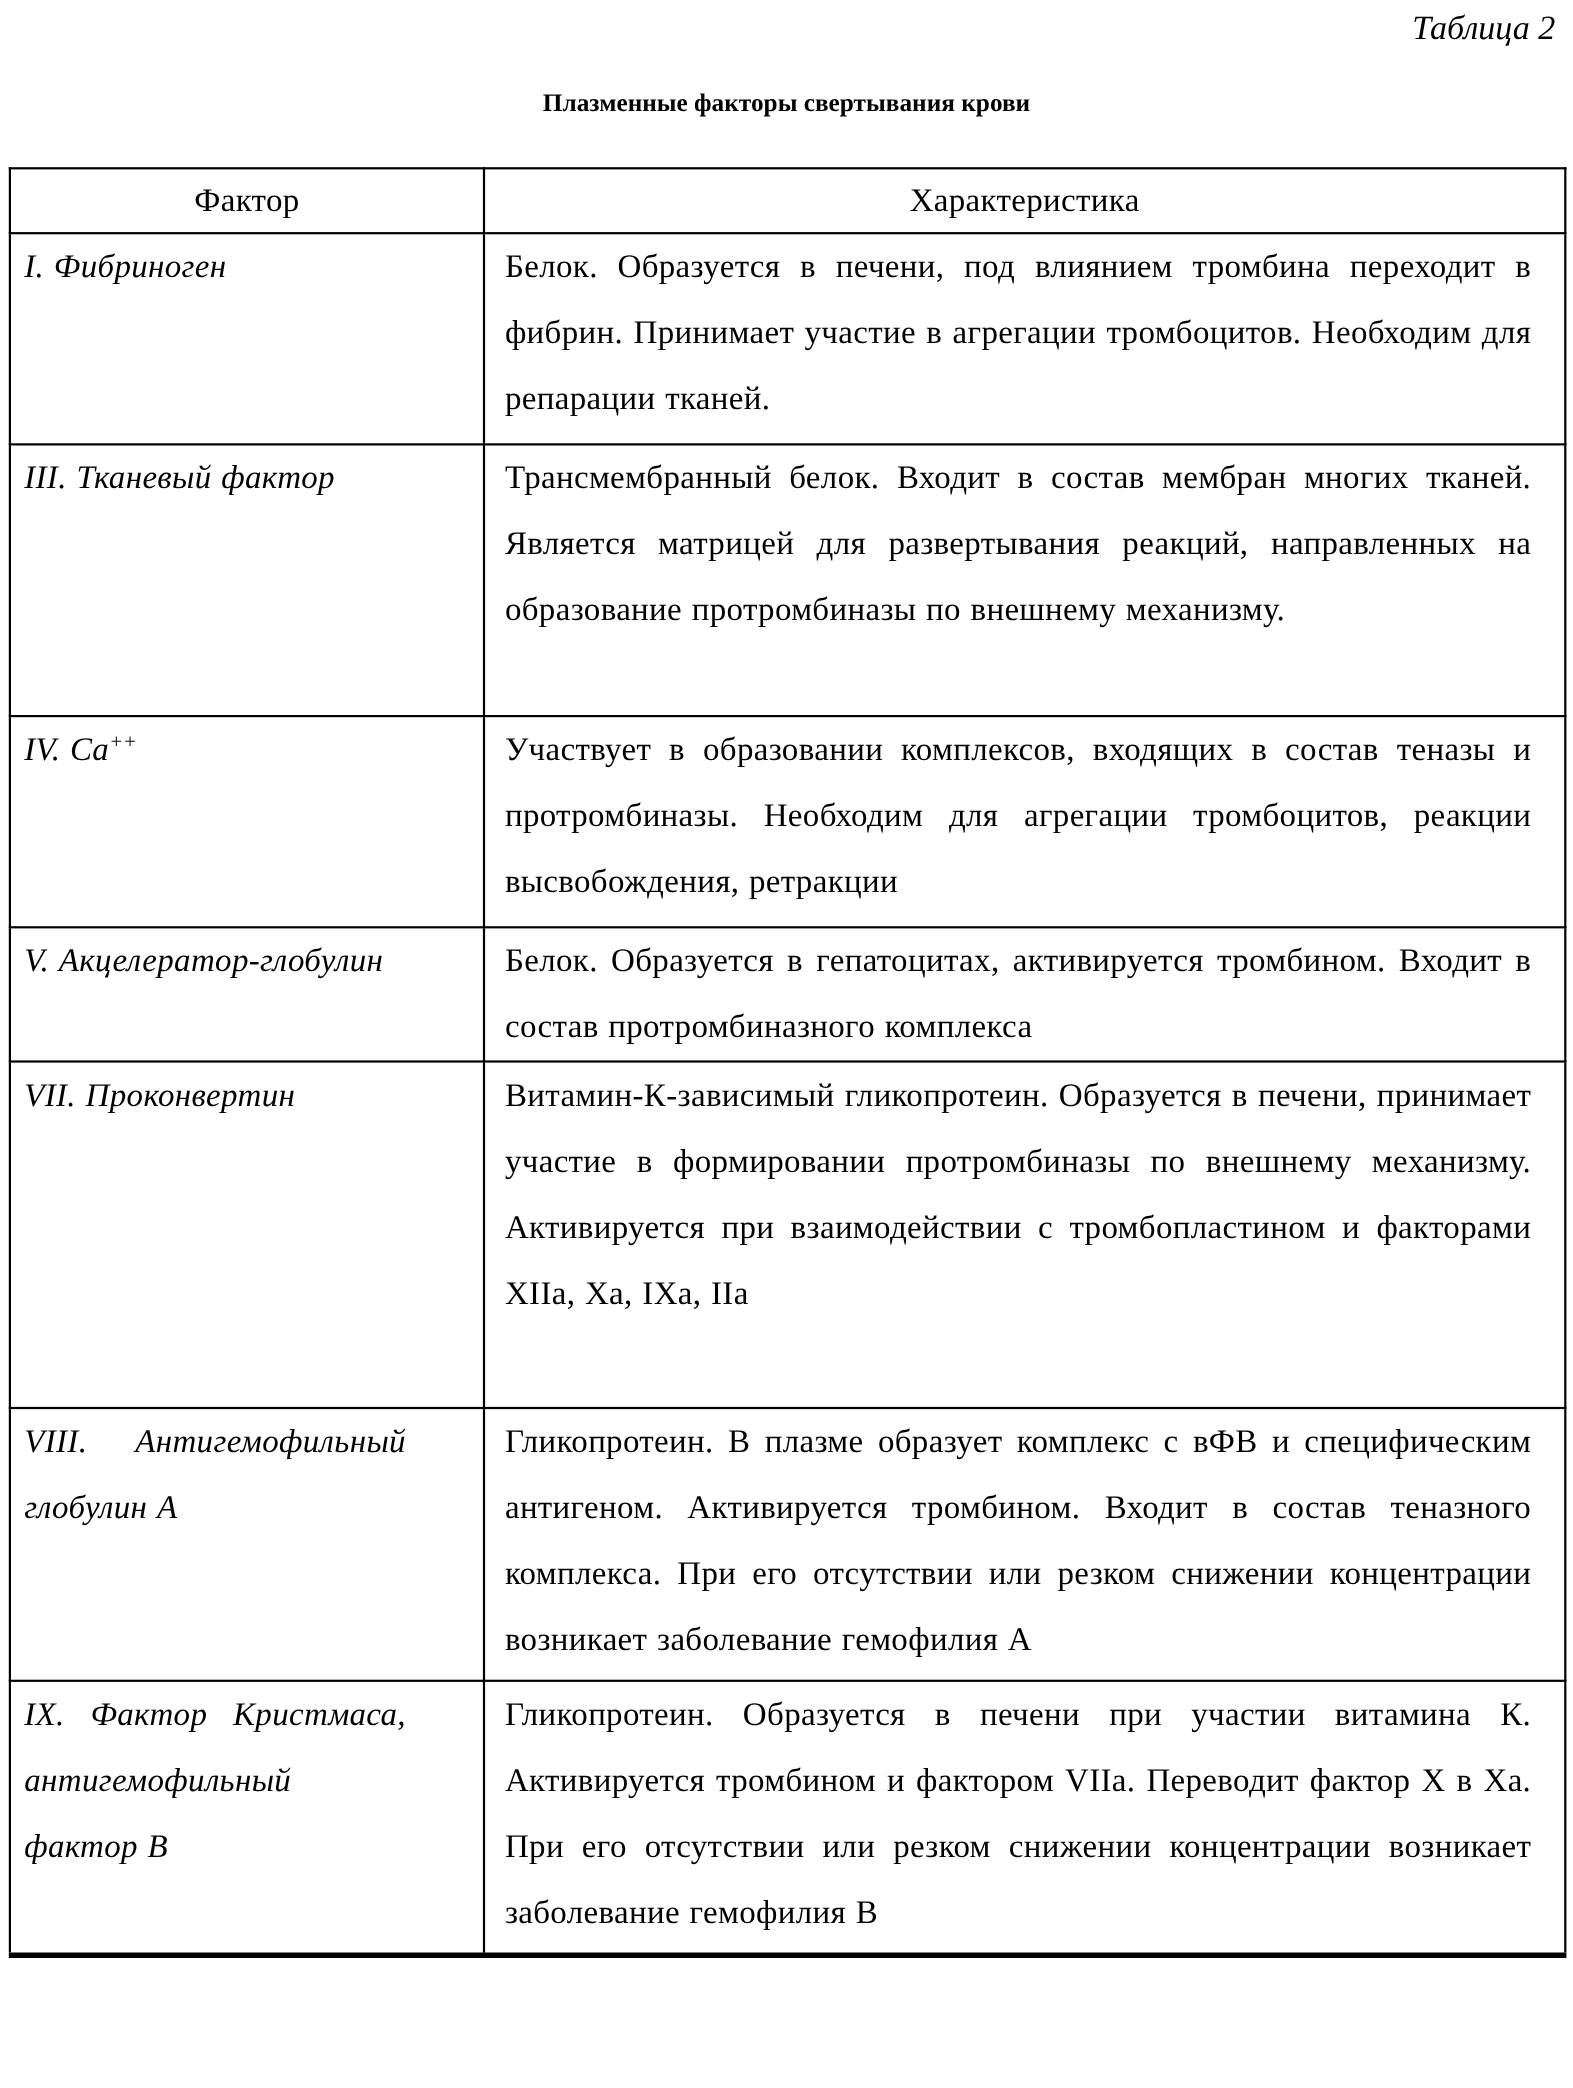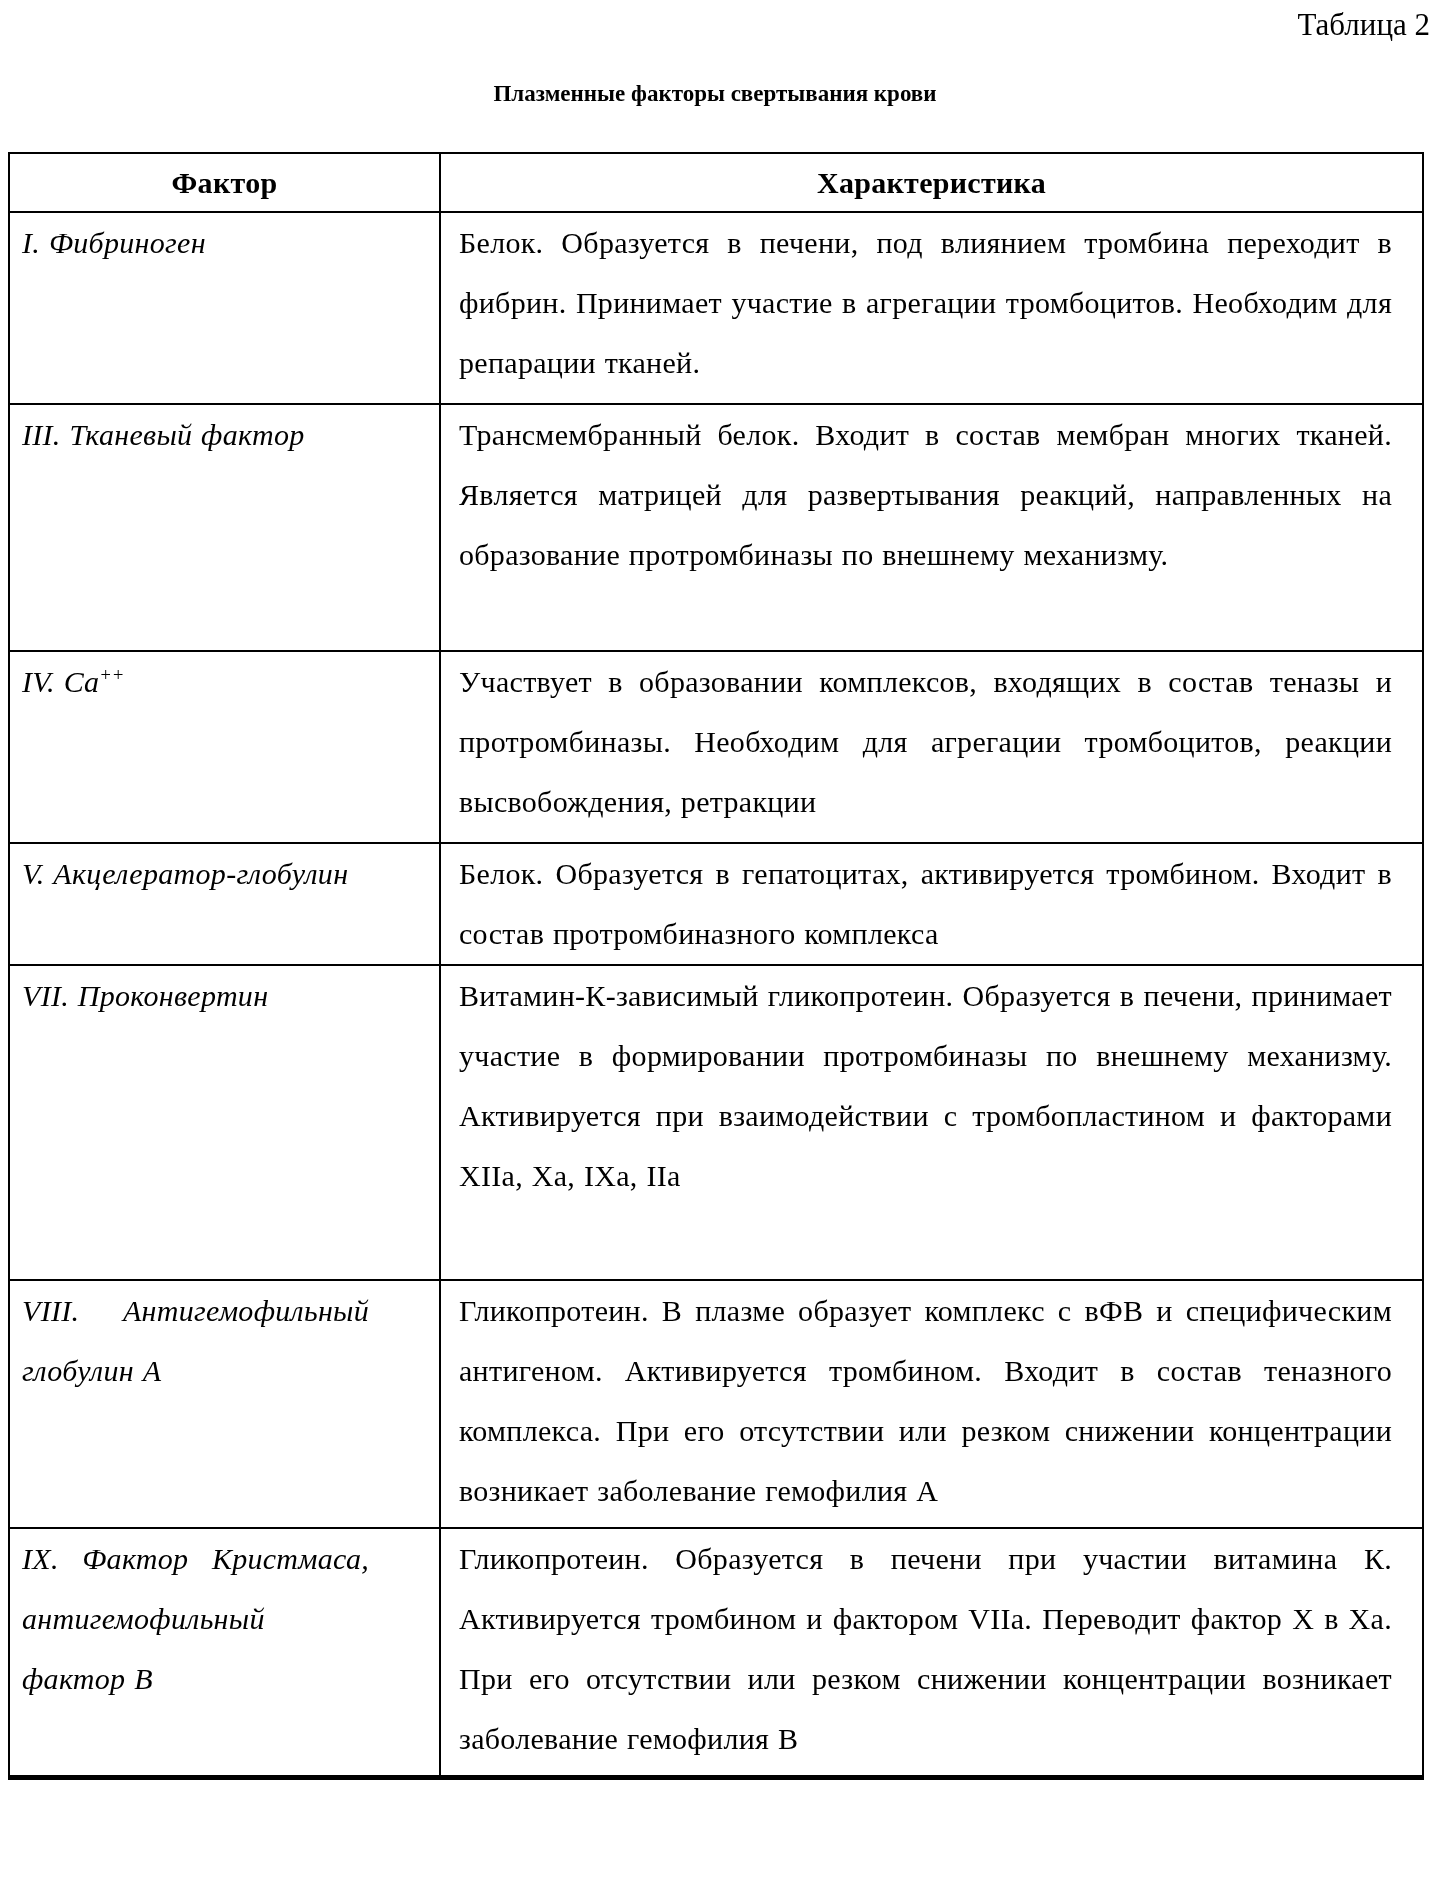--- a/index.html
+++ b/index.html
@@ -11,23 +11,25 @@
     position: relative;
     width: 1430px;
     height: 1898px;
     background: #ffffff;
     color: #000000;
     font-family: "Liberation Serif", "DejaVu Serif", serif;
     overflow: hidden;
   }
   .table-label {
     padding-top: 6px;
+    padding-right: 16px;
     text-align: right;
     font-size: 31px;
     line-height: 38px;
+    font-style: italic;
   }
   .doc-title {
     margin-top: 30px;
     text-align: center;
     font-weight: bold;
     font-size: 23px;
     line-height: 40px;
   }
   table.doc-table {
     border-collapse: collapse;
@@ -41,21 +43,21 @@
   .doc-table th, .doc-table td {
     border: 2px solid #000;
     vertical-align: top;
     font-size: 30px;
     line-height: 60px;
     letter-spacing: 0.3px;
     word-spacing: 1px;
     overflow: hidden;
   }
   .doc-table th {
-    font-weight: bold;
+    font-weight: normal;
     text-align: center;
     height: 57px;
     line-height: 57px;
     padding: 0;
     border-radius: 27px;
   }
   td.c1 {
     text-align: justify;
     padding: 0 70px 0 12px;
     font-style: italic;

